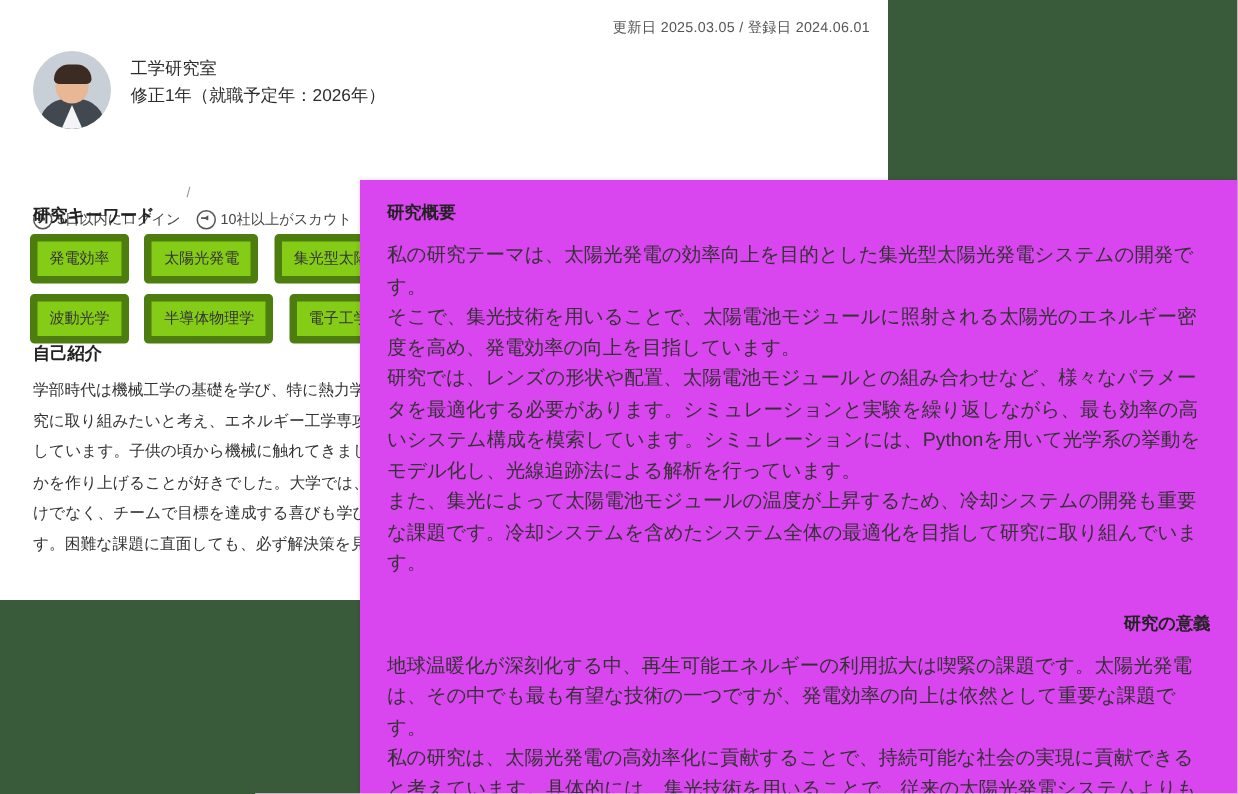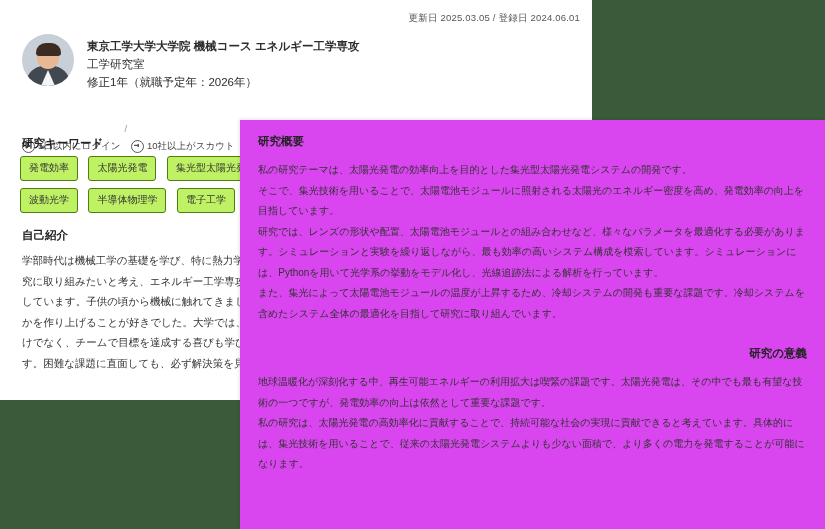--- a/index.html
+++ b/index.html
@@ -190,22 +190,22 @@
     text-align: right;
   }
   #keyword-tags {
     position: absolute;
     left: 20px;
     top: 156px;
     width: 560px;
   }
   .tag {
     display: inline-block;
-    border: 1px solid #4d7c0f;
-    background: #bef264;
+    border: 5px solid #4d7c0f;
+    background: #84cc16;
     border-radius: 3px;
     font-size: 10px;
     color: #333;
     padding: 4px 8px 5px;
     margin: 0 6px 7px 0;
     white-space: nowrap;
   }
   #section-about-title {
     position: absolute;
     left: 22px;
@@ -242,21 +242,21 @@
     font-size: 11.5px;
     font-weight: bold;
     color: #222;
     margin: 0 0 11px 0;
   }
   .panel-h.second {
     margin-top: 22px;
     text-align: right;
   }
   .panel-p {
-    font-size: 10px;
+    font-size: 13px;
     line-height: 20.5px;
     color: #333;
     margin: 0;
   }
   .panel-p + .panel-p {
     margin-top: 0;
   }
 </style>
 </head>
 <body>
@@ -269,21 +269,20 @@
   <div id="update-line">更新日 2025.03.05 / 登録日 2024.06.01</div>
 
   <div id="profile-head">
     <div id="avatar">
       <div class="body"></div>
       <div class="shirt"></div>
       <div class="face"></div>
       <div class="hair"></div>
     </div>
     <div id="profile-text">
-      <div class="line strong">東京工学大学大学院 機械コース エネルギー工学専攻</div>
       <div class="line">工学研究室</div>
       <div class="line">修正1年（就職予定年：2026年）</div>
     </div>
   </div>
 
   <div id="meta-row">
     <span class="meta-item">
       <span class="mini-icon clock"></span>
       <span>5日以内にログイン</span>
     </span>

